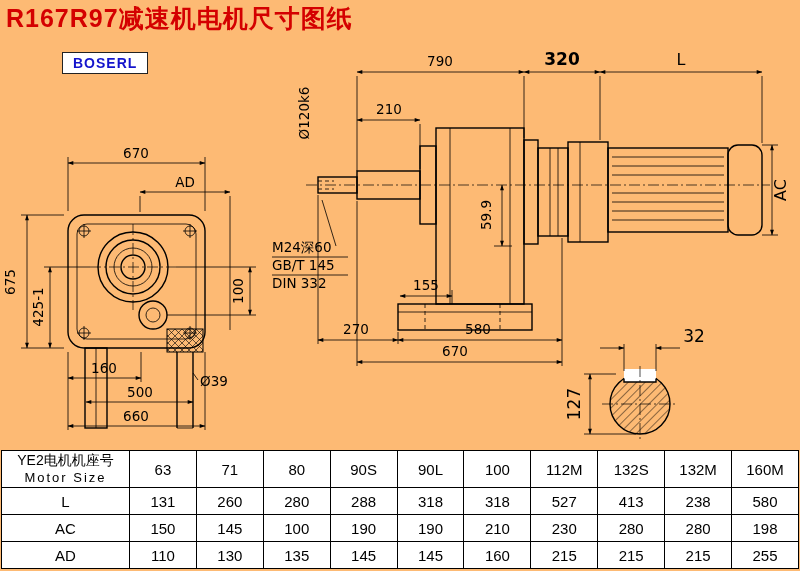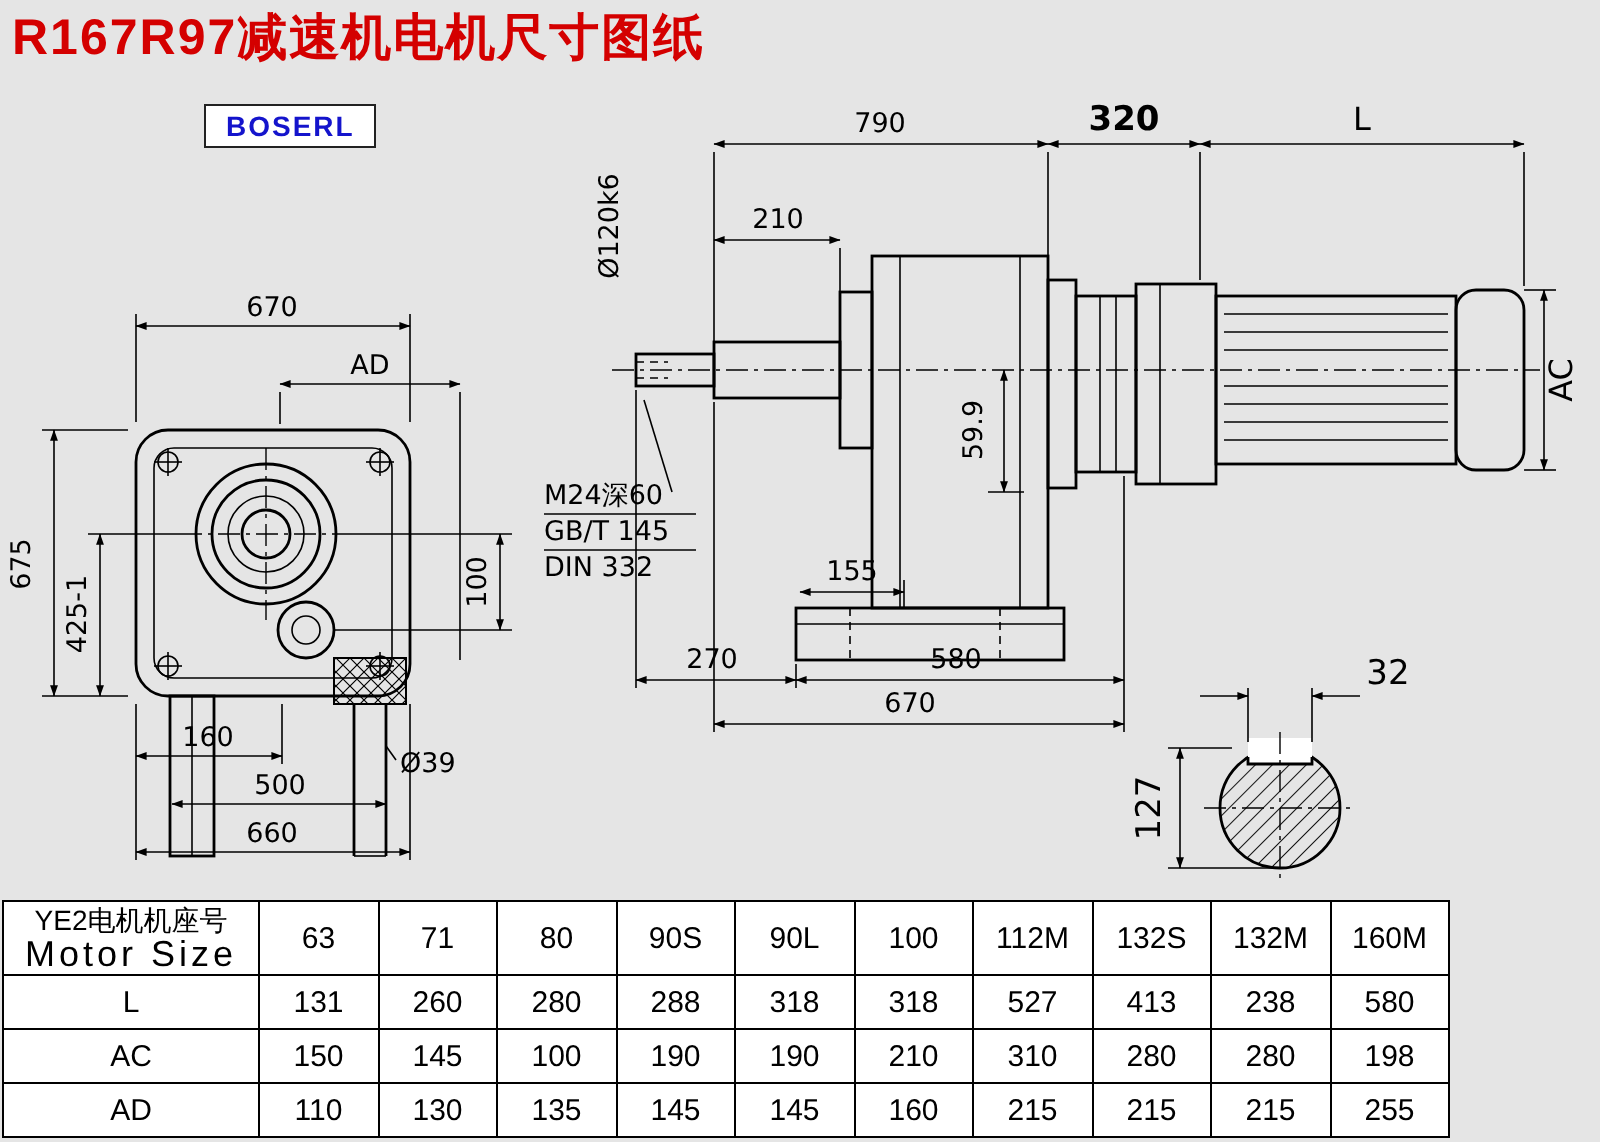--- a/index.html
+++ b/index.html
@@ -1,34 +1,34 @@
 <!DOCTYPE html>
 <html><head>
 <meta charset="utf-8">
 <style>
   html,body{margin:0;padding:0;background:#fff;}
-  #page{position:relative;width:800px;height:571px;background:#e5e5e5;overflow:hidden;font-family:"Liberation Sans",sans-serif;}
+  #page{position:relative;width:800px;height:571px;background:#fdba74;overflow:hidden;font-family:"Liberation Sans",sans-serif;}
   #title{position:absolute;left:6px;top:2px;font-size:25px;font-weight:bold;color:#d40000;letter-spacing:1px;}
-  #logo{position:absolute;left:62px;top:52px;border:1px solid #222;color:#1414cc;font-weight:bold;font-size:14px;letter-spacing:1px;padding:2px 10px;background:#fff;margin-left:40px;}
+  #logo{position:absolute;left:62px;top:52px;border:1px solid #222;color:#1414cc;font-weight:bold;font-size:14px;letter-spacing:1px;padding:2px 10px;background:#fff;}
   svg{position:absolute;left:0;top:0;}
   .s{stroke:#000;fill:none;stroke-width:1.4;}
   .t{stroke:#000;fill:none;stroke-width:0.8;}
   .cl{stroke:#000;fill:none;stroke-width:0.7;stroke-dasharray:11 3 2 3;}
   .dash{stroke-dasharray:4 3;}
   text{font-family:"DejaVu Sans",sans-serif;font-size:13.5px;fill:#000;text-anchor:middle;}
   text.big{font-size:17px;font-weight:bold;}
   text.med{font-size:16px;}
   text.lg{font-size:17px;}
   text.left{text-anchor:start;}
-  #size-table{position:absolute;left:1px;top:450px;width:724px;border-collapse:collapse;table-layout:fixed;font-size:15px;}
+  #size-table{position:absolute;left:1px;top:450px;width:798px;border-collapse:collapse;table-layout:fixed;font-size:15px;}
   #size-table th,#size-table td{border:1px solid #000;text-align:center;vertical-align:middle;font-weight:normal;padding:0;color:#000;background:#fff;}
   #size-table tr.hdr{height:37px;}
   #size-table tr.data{height:27px;}
   .hdr-cn{font-size:14px;line-height:17px;}
-  .hdr-en{font-size:18px;line-height:17px;letter-spacing:2px;}
+  .hdr-en{font-size:13px;line-height:17px;letter-spacing:2px;}
 </style>
 </head>
 <body>
 <div id="page">
 
 <div id="title">R167R97减速机电机尺寸图纸</div>
 <div id="logo">BOSERL</div>
 
 <svg width="800" height="451" viewBox="0 0 800 451">
   <defs>
@@ -259,21 +259,21 @@
       <td>580</td>
     </tr>
     <tr class="data">
       <th>AC</th>
       <td>150</td>
       <td>145</td>
       <td>100</td>
       <td>190</td>
       <td>190</td>
       <td>210</td>
-      <td>310</td>
+      <td>230</td>
       <td>280</td>
       <td>280</td>
       <td>198</td>
     </tr>
     <tr class="data">
       <th>AD</th>
       <td>110</td>
       <td>130</td>
       <td>135</td>
       <td>145</td>

